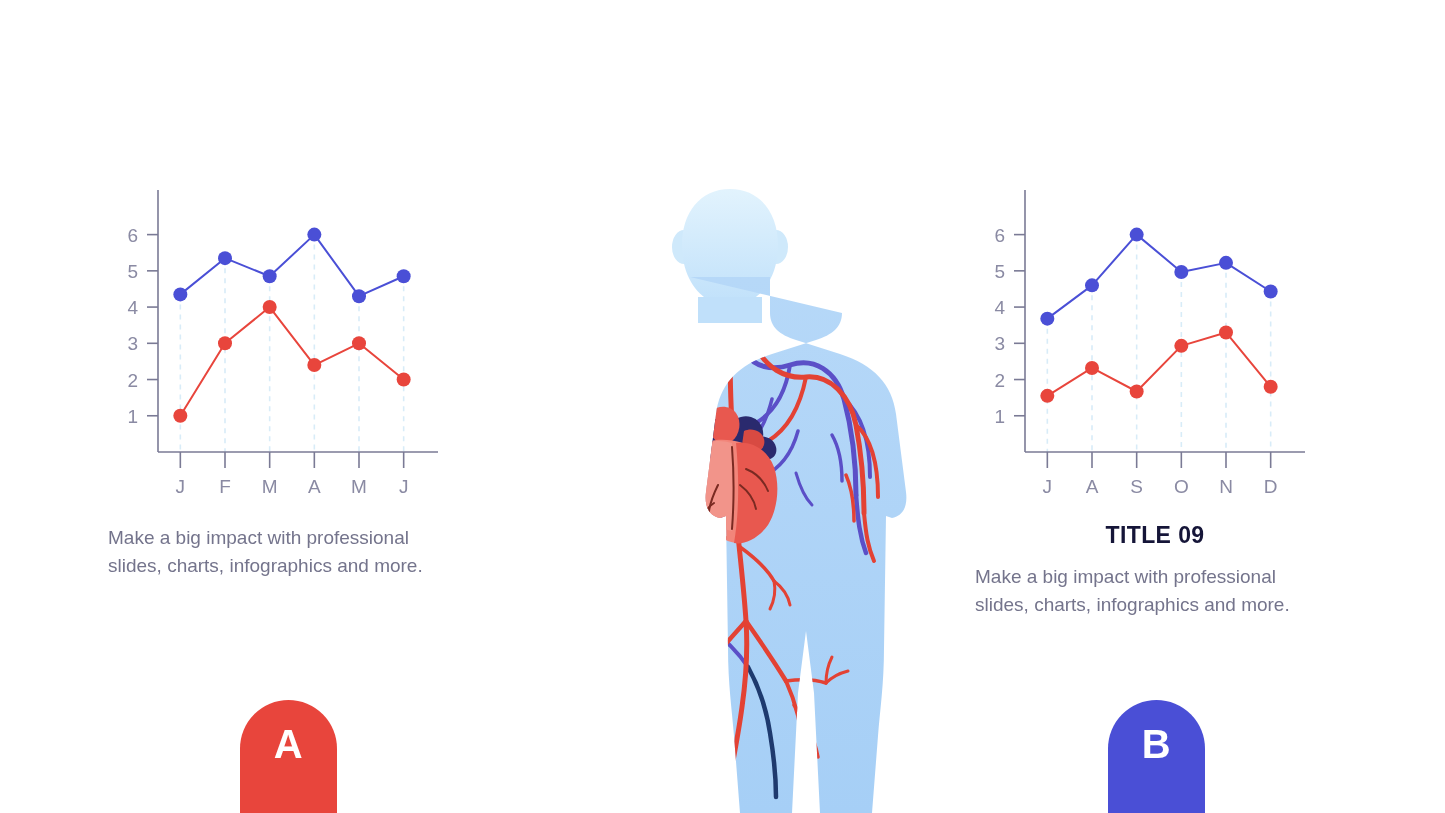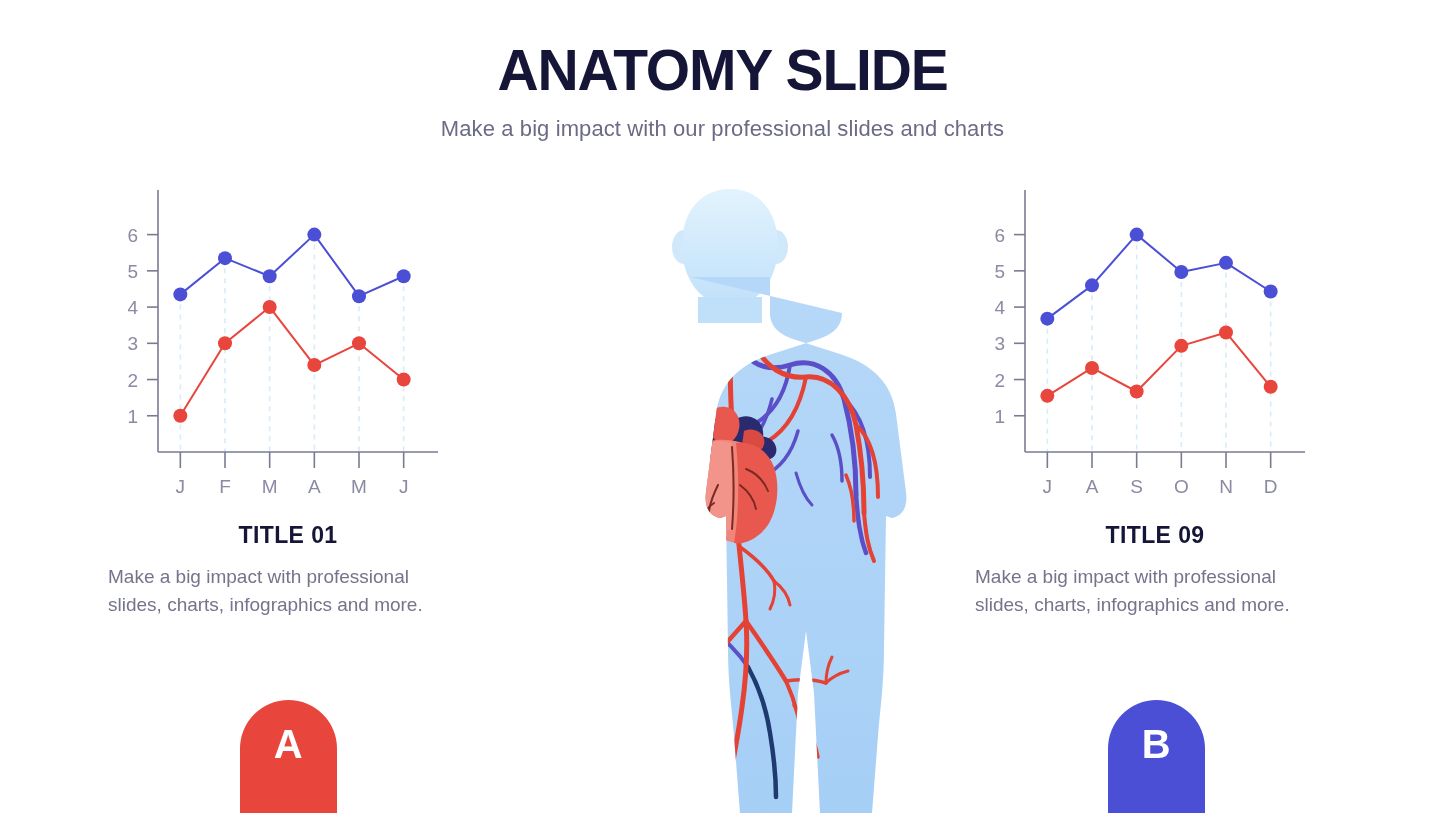--- a/index.html
+++ b/index.html
@@ -59,24 +59,20 @@
 
   
   .axis-label { font-size: 19px; fill: #8a8aa3; font-family: "Liberation Sans", sans-serif; }
   .tick-label { font-size: 19px; fill: #8a8aa3; font-family: "Liberation Sans", sans-serif; }
 </style>
 </head>
 <body>
 
 <div class="slide">
 
-  <div class="header">
-    <div class="slide-title">ANATOMY SLIDE</div>
-    <div class="slide-subtitle">Make a big impact with our professional slides and charts</div>
-  </div>
 
   <div class="panel panel-left">
     <div class="chart-wrap">
       <svg class="chart-svg" width="330" height="330" viewBox="0 0 330 330">
         <g class="guides">
             <line x1="72.33333333333333" y1="114.39130434782612" x2="72.33333333333333" y2="272" stroke="#d8ecf8" stroke-width="1.6" stroke-dasharray="5 5"></line>
             <line x1="117" y1="78.15942028985509" x2="117" y2="272" stroke="#d8ecf8" stroke-width="1.6" stroke-dasharray="5 5"></line>
             <line x1="161.66666666666666" y1="96.27536231884059" x2="161.66666666666666" y2="272" stroke="#d8ecf8" stroke-width="1.6" stroke-dasharray="5 5"></line>
             <line x1="206.33333333333331" y1="54.60869565217391" x2="206.33333333333331" y2="272" stroke="#d8ecf8" stroke-width="1.6" stroke-dasharray="5 5"></line>
             <line x1="251" y1="116.20289855072463" x2="251" y2="272" stroke="#d8ecf8" stroke-width="1.6" stroke-dasharray="5 5"></line>
@@ -125,21 +121,20 @@
             <polyline points="72.33333333333333,235.768115942029 117,163.30434782608694 161.66666666666666,127.07246376811594 206.33333333333331,185.04347826086956 251,163.30434782608694 295.66666666666663,199.53623188405797" fill="none" stroke="#E8453C" stroke-width="2" stroke-linejoin="round" stroke-linecap="round"></polyline>
             <circle cx="72.33333333333333" cy="235.768115942029" r="7" fill="#E8453C"></circle>
             <circle cx="117" cy="163.30434782608694" r="7" fill="#E8453C"></circle>
             <circle cx="161.66666666666666" cy="127.07246376811594" r="7" fill="#E8453C"></circle>
             <circle cx="206.33333333333331" cy="185.04347826086956" r="7" fill="#E8453C"></circle>
             <circle cx="251" cy="163.30434782608694" r="7" fill="#E8453C"></circle>
             <circle cx="295.66666666666663" cy="199.53623188405797" r="7" fill="#E8453C"></circle>
           </g>
       </svg>
     </div>
-    <div class="col-title">TITLE 01</div>
     <div class="col-desc">Make a big impact with professional slides, charts, infographics and more.</div>
   </div>
 
   <div class="panel panel-right">
     <div class="chart-wrap">
       <svg class="chart-svg" width="330" height="330" viewBox="0 0 330 330">
         <g class="guides">
             <line x1="72.33333333333333" y1="138.66666666666666" x2="72.33333333333333" y2="272" stroke="#d8ecf8" stroke-width="1.6" stroke-dasharray="5 5"></line>
             <line x1="117" y1="105.33333333333334" x2="117" y2="272" stroke="#d8ecf8" stroke-width="1.6" stroke-dasharray="5 5"></line>
             <line x1="161.66666666666666" y1="54.60869565217391" x2="161.66666666666666" y2="272" stroke="#d8ecf8" stroke-width="1.6" stroke-dasharray="5 5"></line>

